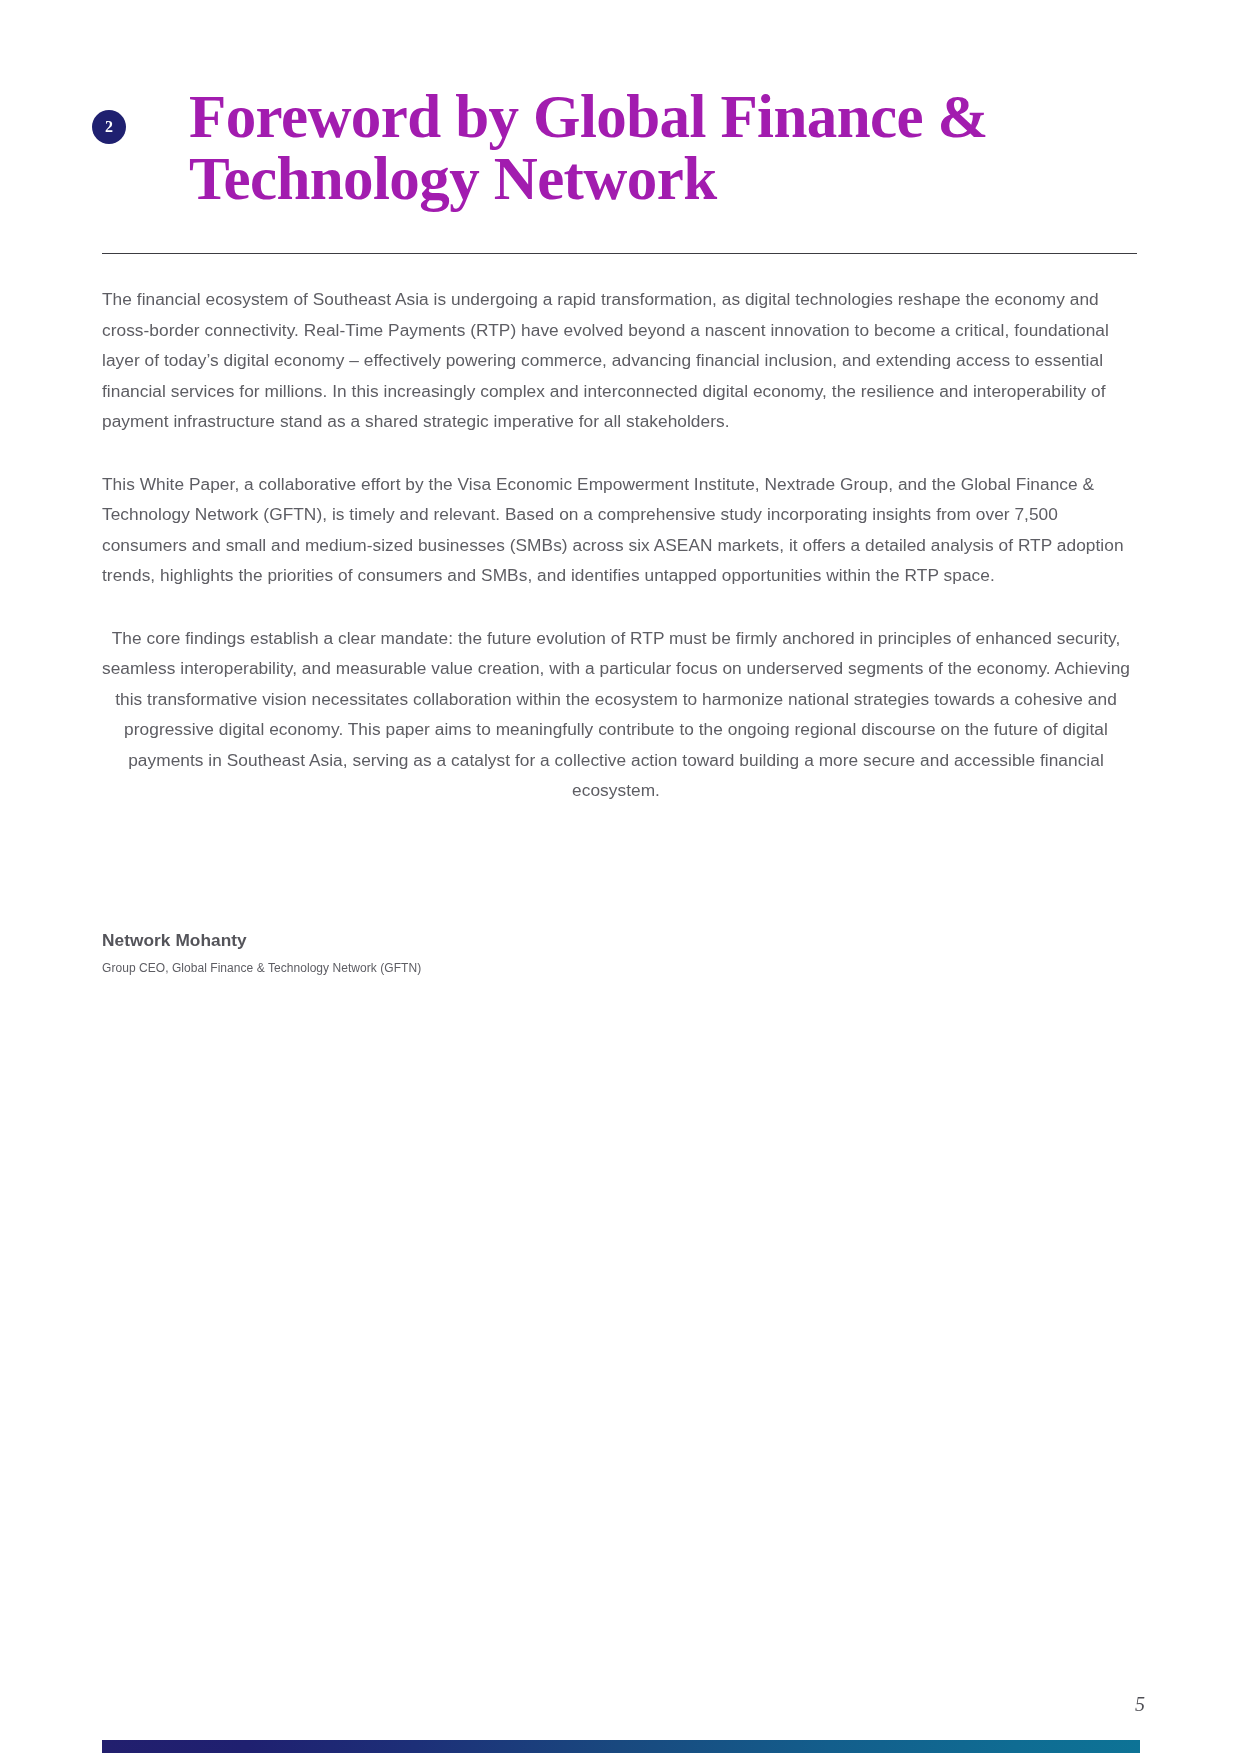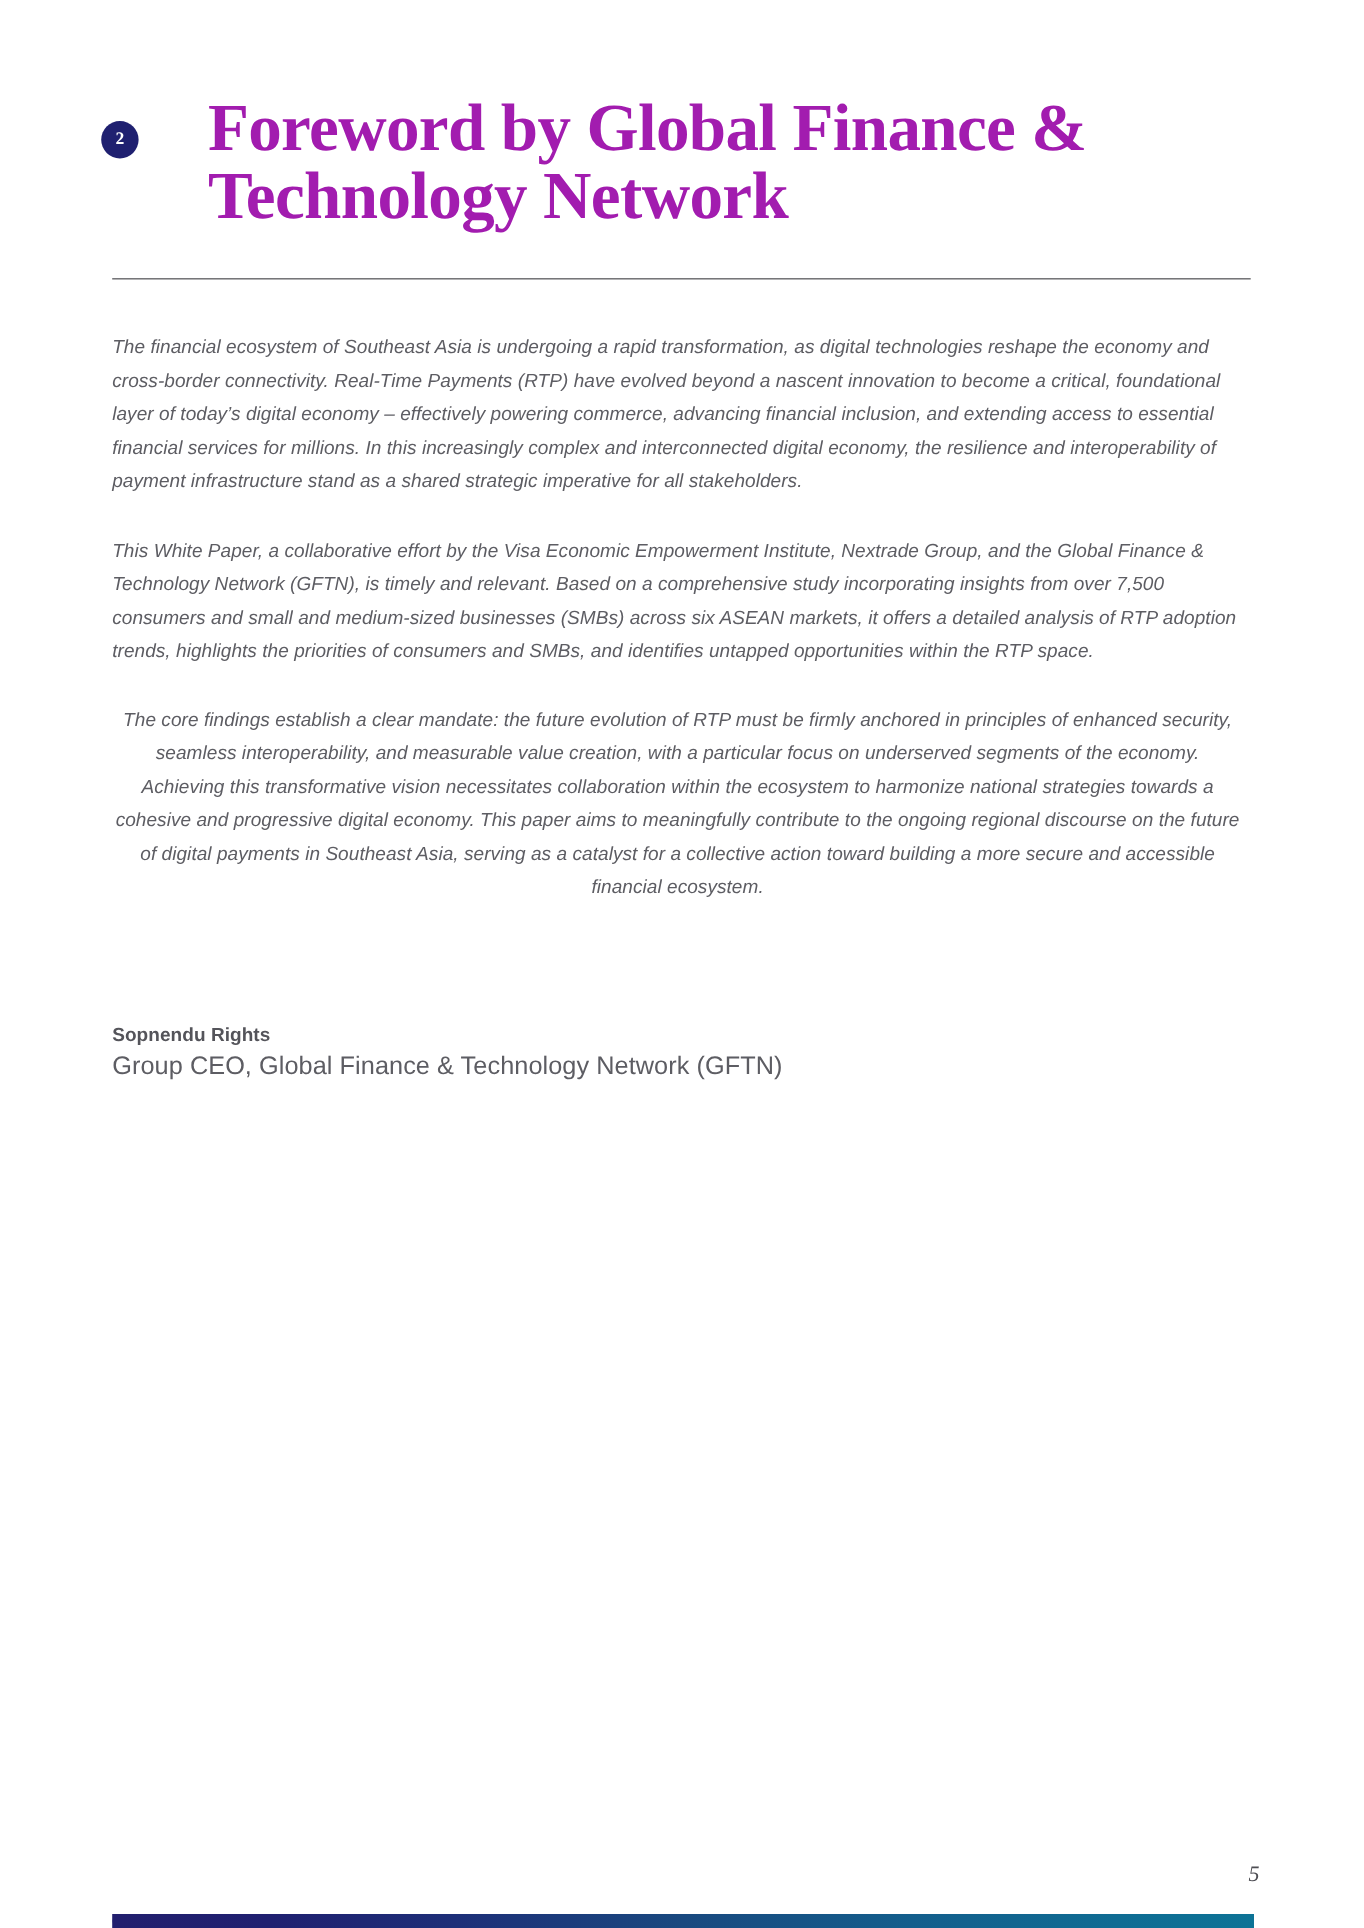--- a/index.html
+++ b/index.html
@@ -72,23 +72,22 @@
     top: 253px;
     width: 1035px;
     height: 1px;
     background: #3c3c41;
   }
 
   
   .body-copy {
     position: absolute;
     left: 0;
-    top: 300px;
+    top: 284px;
     width: 1028px;
-    font-style: italic;
   }
 
   .body-copy p {
     margin: 0 0 32px 0;
     font-family: "Liberation Sans", sans-serif;
     font-size: 17.3px;
     line-height: 30.5px;
     color: #5d5d63;
     letter-spacing: 0.05px;
     text-align: left;
@@ -110,21 +109,21 @@
     font-size: 17.3px;
     line-height: 28px;
     font-weight: 700;
     color: #54545a;
     letter-spacing: 0.05px;
   }
 
   .signature .sig-role {
     margin: 0;
     font-family: "Liberation Sans", sans-serif;
-    font-size: 23px;
+    font-size: 12px;
     line-height: 29px;
     color: #5d5d63;
     letter-spacing: 0.05px;
   }
 
   
   .footer {
     position: absolute;
     left: 0;
     bottom: 0;
@@ -190,21 +189,21 @@
 
     <div class="title-rule"></div>
 
     <div class="body-copy">
       <p>The financial ecosystem of Southeast Asia is undergoing a rapid transformation, as digital technologies reshape the economy and cross-border connectivity. Real-Time Payments (RTP) have evolved beyond a nascent innovation to become a critical, foundational layer of today’s digital economy – effectively powering commerce, advancing financial inclusion, and extending access to essential financial services for millions. In this increasingly complex and interconnected digital economy, the resilience and interoperability of payment infrastructure stand as a shared strategic imperative for all stakeholders.</p>
       <p>This White Paper, a collaborative effort by the Visa Economic Empowerment Institute, Nextrade Group, and the Global Finance &amp; Technology Network (GFTN), is timely and relevant. Based on a comprehensive study incorporating insights from over 7,500 consumers and small and medium-sized businesses (SMBs) across six ASEAN markets, it offers a detailed analysis of RTP adoption trends, highlights the priorities of consumers and SMBs, and identifies untapped opportunities within the RTP space.</p>
       <p>The core findings establish a clear mandate: the future evolution of RTP must be firmly anchored in principles of enhanced security, seamless interoperability, and measurable value creation, with a particular focus on underserved segments of the economy. Achieving this transformative vision necessitates collaboration within the ecosystem to harmonize national strategies towards a cohesive and progressive digital economy. This paper aims to meaningfully contribute to the ongoing regional discourse on the future of digital payments in Southeast Asia, serving as a catalyst for a collective action toward building a more secure and accessible financial ecosystem.</p>
     </div>
 
     <div class="signature">
-      <p class="sig-name">Sopnendu Rights</p>
+      <p class="sig-name">Network Mohanty</p>
       <p class="sig-role">Group CEO, Global Finance &amp; Technology Network (GFTN)</p>
     </div>
 
   </div>
 
   <div class="footer">
     <div class="footer-copyright">© 2025 GFTN Limited, All Rights Reserved. Reproduction Prohibited.</div>
     <div class="footer-pagenum">5</div>
     <div class="footer-bar"></div>
   </div>

